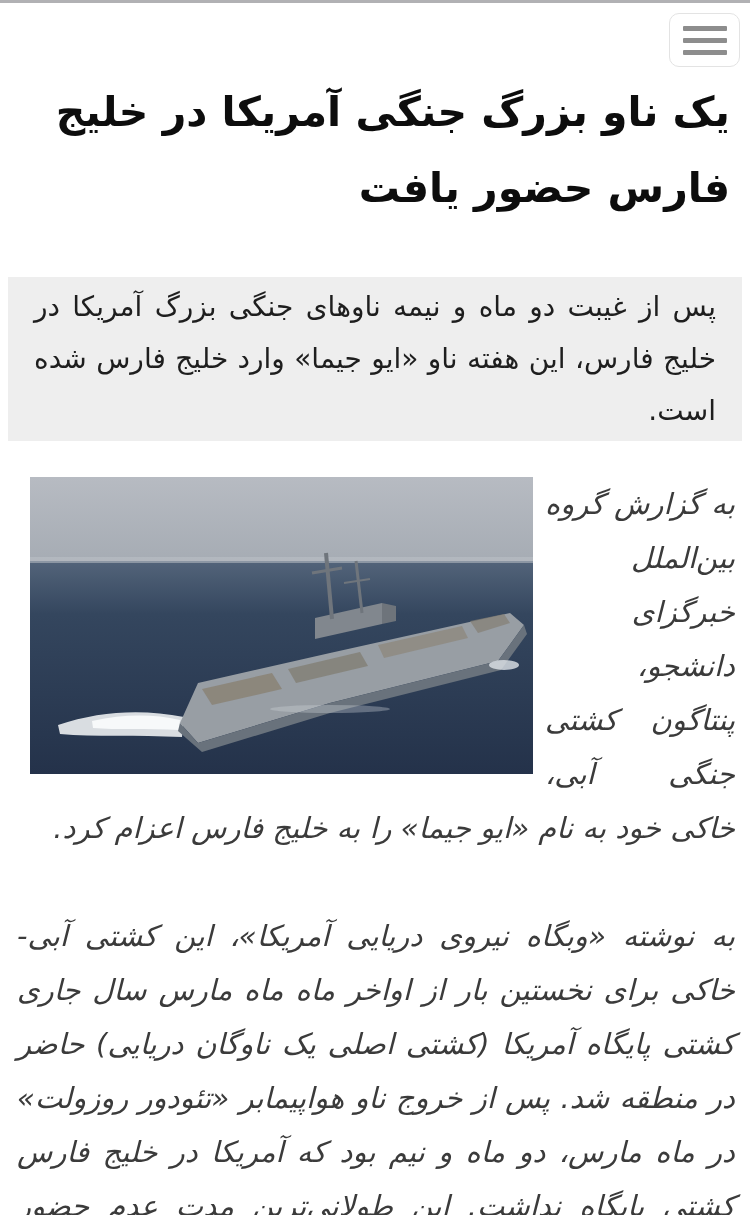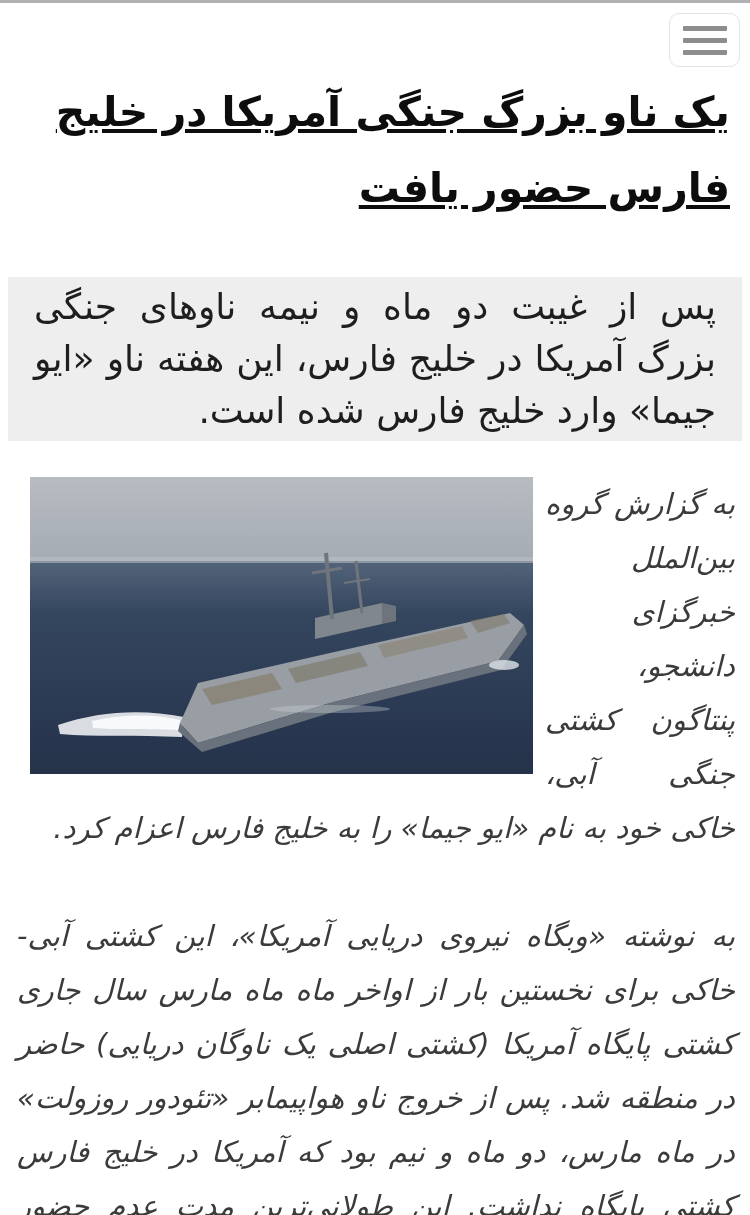--- a/index.html
+++ b/index.html
@@ -41,27 +41,26 @@
     background: #8d8d8d;
     border-radius: 1px;
   }
   h1.page-title {
     margin: 71px 20px 0 20px;
     font-size: 41px;
     font-weight: bold;
     line-height: 76px;
     color: #0d0d0d;
     text-align: right;
-    text-decoration: underline;
   }
   .lead {
     margin: 51px 8px 0 8px;
     background: #eeeeee;
     padding: 4px 26px 4px 26px;
-    font-size: 36px;
+    font-size: 28px;
     line-height: 52px;
     color: #1e1e1e;
     text-align: justify;
     text-align-last: right;
   }
   article.article-body {
     margin: 36px 15px 0 17px;
     font-size: 29px;
     line-height: 54px;
     color: #3b3b3b;

